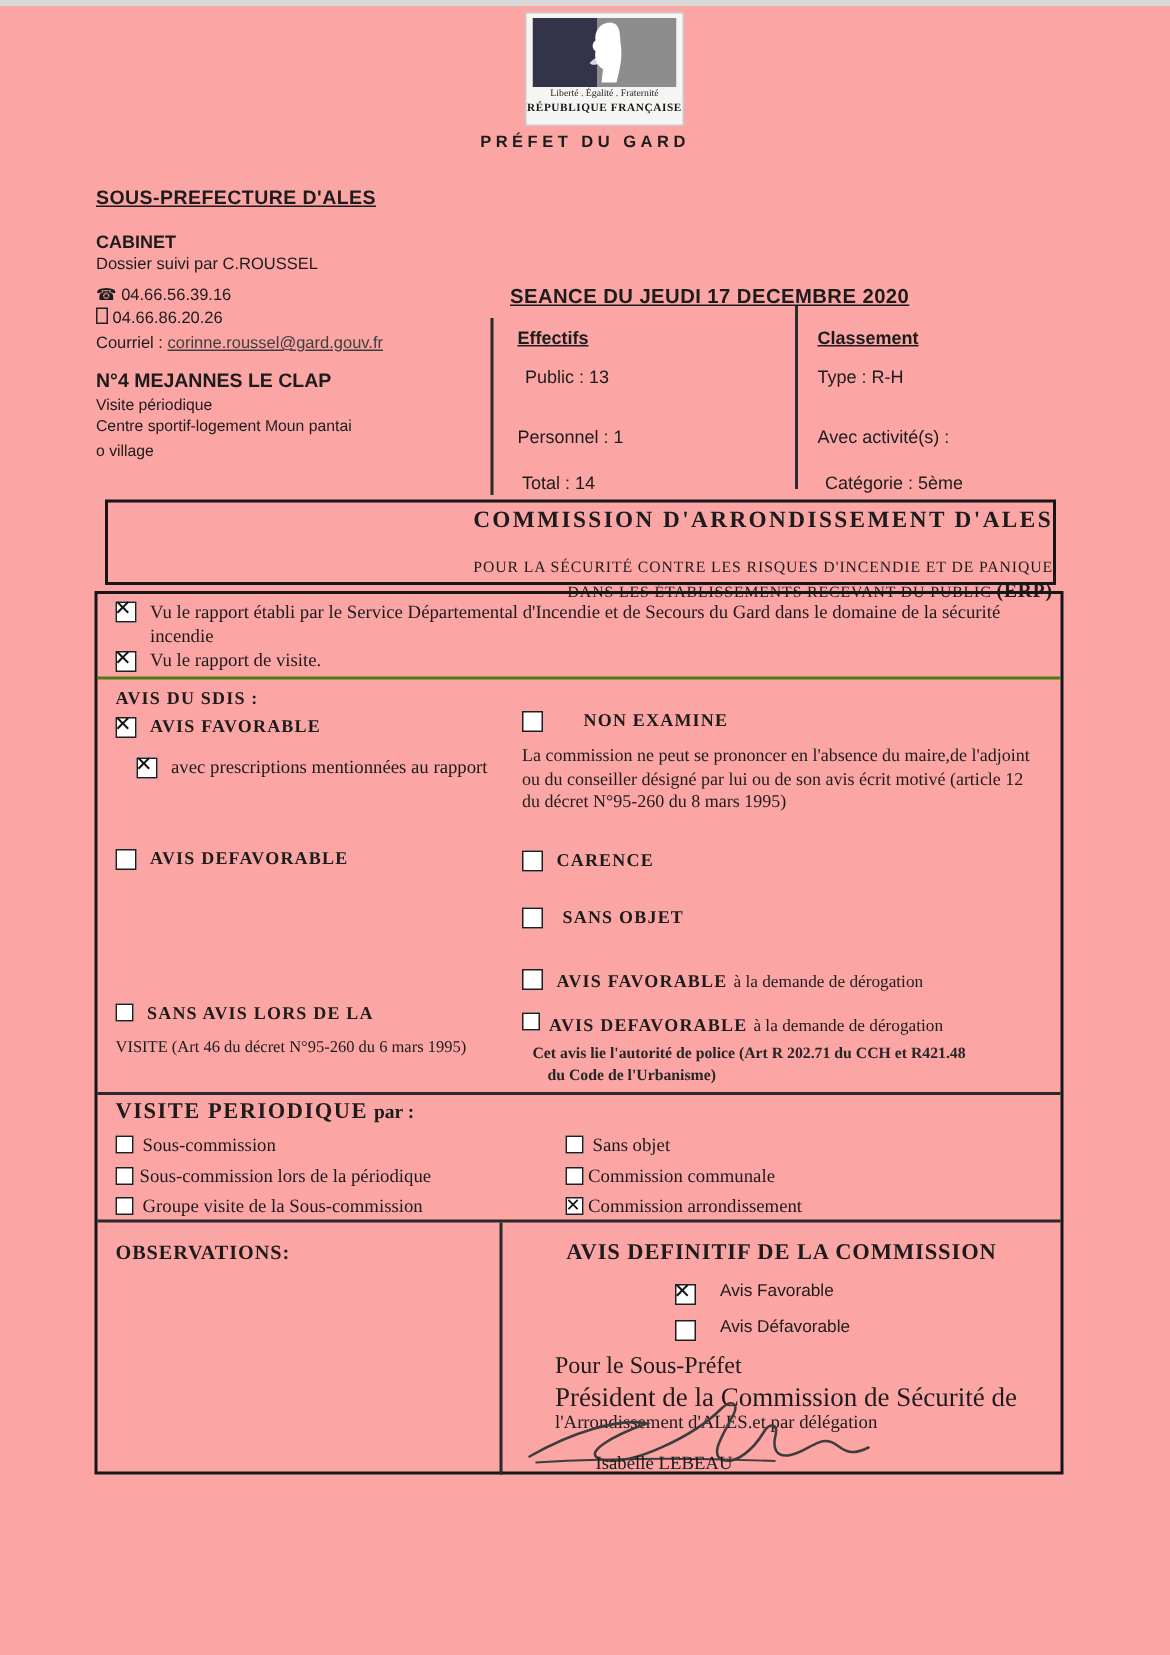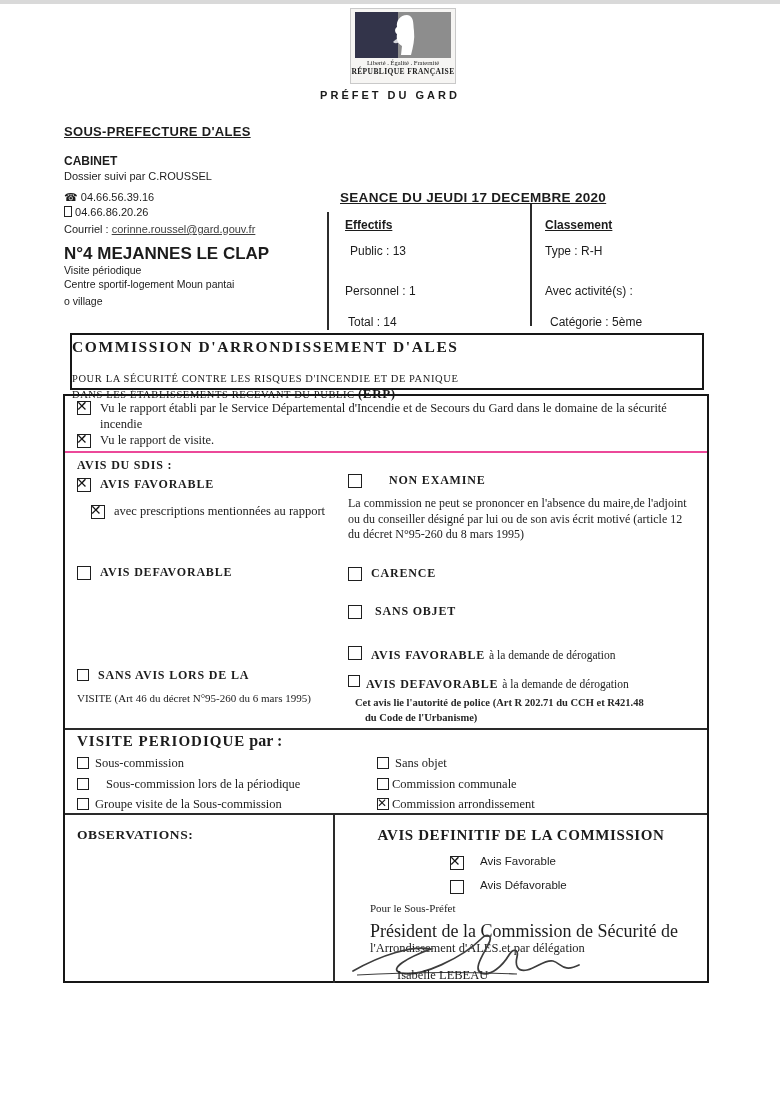--- a/index.html
+++ b/index.html
@@ -1,16 +1,16 @@
 <!DOCTYPE html>
 <html><head>
 <meta charset="utf-8">
 <style>
   html,body{margin:0;padding:0;background:#e9e9e9;}
-  .page{position:relative;width:780px;height:1103px;background:#ffffff;
+  .page{position:relative;width:780px;height:1103px;background:#fca5a5;
         font-family:"Liberation Serif",serif;color:#1c1c1c;overflow:hidden;margin:0 auto;}
   .abs{position:absolute;}
   .sans{font-family:"Liberation Sans",sans-serif;}
   .b{font-weight:bold;}
   .u{text-decoration:underline;}
   .ctr{text-align:center;}
   .row{display:flex;align-items:flex-start;gap:9px;}
   .cb{flex:none;width:12px;height:12px;border:1.8px solid #1f1f1f;position:relative;background:#fff;margin-top:1px;}
   .cb.sm{width:10px;height:10px;border-width:1.6px;}
   .cb.checked::before{content:"\2715";position:absolute;left:-2px;top:-4px;font-size:14px;font-weight:700;
@@ -19,29 +19,29 @@
   .scan-top{left:0;top:0;width:780px;height:4px;background:#d9d9d9;}
   
   .logo{left:350px;top:8px;width:106px;height:76px;background:#f6f5f3;border:1px solid #c9c9c9;box-sizing:border-box;}
   .logo-img{position:relative;height:46px;margin:3px 4px 1px 4px;overflow:hidden;}
   .logo-left{position:absolute;left:0;top:0;width:45%;height:100%;background:#33344a;}
   .logo-right{position:absolute;left:45%;top:0;width:55%;height:100%;background:#8d8d8d;}
   .logo-motto{font-size:6.5px;line-height:8px;color:#222;}
   .logo-rep{font-size:7.5px;line-height:9px;font-weight:bold;letter-spacing:.4px;color:#1a1a1a;}
   .vline{position:absolute;width:2px;background:#2c2c2c;}
   
-  .title-box{left:70px;top:333px;width:634px;height:57px;border:2px solid #161616;box-sizing:border-box;text-align:left;}
+  .title-box{left:70px;top:333px;width:634px;height:57px;border:2px solid #161616;box-sizing:border-box;text-align:right;}
   .tb1{font-size:15.5px;font-weight:bold;letter-spacing:1.6px;margin-top:3px;}
   .tb2{font-size:10.5px;letter-spacing:.6px;margin-top:17px;}
   .tb3{font-size:10.5px;letter-spacing:.6px;margin-top:2px;}
   .tb3 .erp{font-size:13px;font-weight:bold;}
   
   .main-table{left:63px;top:394px;width:646px;height:589px;border:2px solid #161616;box-sizing:border-box;}
   .sec{position:absolute;left:0;width:100%;box-sizing:border-box;}
-  .s1{top:0;height:57px;border-bottom:2px solid #ec4899;}
+  .s1{top:0;height:57px;border-bottom:2px solid #4d7c0f;}
   .s2{top:57px;height:322px;}
   .s3{top:332px;height:85px;border-top:2px solid #2a2a2a;}
   .s4{top:417px;height:170px;border-top:2px solid #2a2a2a;}
   .s4-left{position:absolute;left:0;top:0;width:270px;height:100%;border-right:2px solid #2a2a2a;box-sizing:border-box;text-align:center;}
   .s4-right{position:absolute;left:270px;top:0;width:372px;height:100%;}
   .lbl-b{font-weight:bold;font-size:12px;letter-spacing:.8px;}
   .txt{font-size:12.5px;}
   .small{font-size:10.5px;}
   .sig-svg{position:absolute;left:12px;top:110px;}
 </style>
@@ -79,21 +79,21 @@
       <span style="display:inline-block;width:6px;height:9px;border:1.3px solid #222;vertical-align:-1px;"></span>
       <span>04.66.86.20.26</span>
     </div>
     <div style="margin-top:2px;">
       <span>Courriel :</span>
       <span class="u" style="color:#3e3e3e;">corinne.roussel@gard.gouv.fr</span>
     </div>
   </div>
 
   <div class="abs sans" style="left:64px;top:247px;font-size:10.5px;line-height:14px;">
-    <div class="b" style="font-size:17px;margin-bottom:2px;">N°4 MEJANNES LE CLAP</div>
+    <div class="b" style="font-size:13px;margin-bottom:2px;">N°4 MEJANNES LE CLAP</div>
     <div>Visite périodique</div>
     <div>Centre sportif-logement Moun pantai</div>
     <div style="margin-top:3px;">o village</div>
   </div>
 
   <div class="abs sans b u" style="left:340px;top:190px;font-size:13.5px;letter-spacing:.3px;">SEANCE DU JEUDI 17 DECEMBRE 2020</div>
 
   <div class="vline" style="left:327px;top:212px;height:118px;"></div>
   <div class="vline" style="left:530px;top:204px;height:122px;"></div>
 
@@ -182,27 +182,27 @@
           <span style="font-size:11.5px;">à la demande de dérogation</span>
         </span>
       </div>
       <div class="abs" style="left:290px;top:244px;font-size:10.5px;font-weight:bold;color:#262626;">Cet avis lie l'autorité de police (Art R 202.71 du CCH et R421.48</div>
       <div class="abs" style="left:300px;top:259px;font-size:10.5px;font-weight:bold;color:#262626;">du Code de l'Urbanisme)</div>
     </div>
 
     <div class="sec s3">
       <div class="abs" style="left:12px;top:2px;">
         <span class="b" style="font-size:15px;letter-spacing:1px;">VISITE PERIODIQUE</span>
-        <span class="b" style="font-size:16px;">par :</span>
+        <span class="b" style="font-size:13px;">par :</span>
       </div>
       <div class="row abs" style="left:12px;top:26px;gap:6px;">
         <span class="cb sm"></span>
         <span class="txt">Sous-commission</span>
       </div>
-      <div class="row abs" style="left:12px;top:47px;gap:17px;">
+      <div class="row abs" style="left:12px;top:47px;gap:4px;">
         <span class="cb sm"></span>
         <span class="txt">Sous-commission lors de la périodique</span>
       </div>
       <div class="row abs" style="left:12px;top:67px;gap:6px;">
         <span class="cb sm"></span>
         <span class="txt">Groupe visite de la Sous-commission</span>
       </div>
       <div class="row abs" style="left:312px;top:26px;gap:6px;">
         <span class="cb sm"></span>
         <span class="txt">Sans objet</span>
@@ -224,21 +224,21 @@
       <div class="s4-right">
         <div class="ctr b" style="margin-top:12px;font-size:15px;letter-spacing:.6px;">AVIS DEFINITIF DE LA COMMISSION</div>
         <div class="row abs sans" style="left:115px;top:40px;gap:16px;font-size:11.5px;">
           <span class="cb checked"></span>
           <span>Avis Favorable</span>
         </div>
         <div class="row abs sans" style="left:115px;top:64px;gap:16px;font-size:11.5px;">
           <span class="cb"></span>
           <span>Avis Défavorable</span>
         </div>
-        <div class="abs" style="left:35px;top:87px;font-size:11px;">Pour le Sous-Préfet</div>
+        <div class="abs" style="left:35px;top:87px;font-size:16px;">Pour le Sous-Préfet</div>
         <div class="abs" style="left:35px;top:106px;font-size:18px;">Président de la Commission de Sécurité de</div>
         <div class="abs" style="left:35px;top:126px;font-size:12.5px;">l'Arrondissement d'ALES.et par délégation</div>
         <svg class="sig-svg" width="260" height="58" viewBox="0 0 260 58">
           <path d="M6,46 C34,30 66,20 84,24 C62,32 40,44 54,48 C74,53 116,32 134,14 C140,8 146,10 142,18 C136,30 126,44 134,48 C144,52 156,40 162,30 C166,23 172,24 170,32 C168,40 170,47 180,45 C190,43 198,34 206,36 C214,38 216,48 232,40" stroke="#3d3d3d" stroke-width="1.7" fill="none" stroke-linecap="round"></path>
           <path d="M10,50 C60,47 120,47 170,49" stroke="#3d3d3d" stroke-width="1.2" fill="none"></path>
         </svg>
         <div class="abs" style="left:62px;top:153px;font-size:12.5px;">Isabelle LEBEAU</div>
       </div>
     </div>
   </div>

